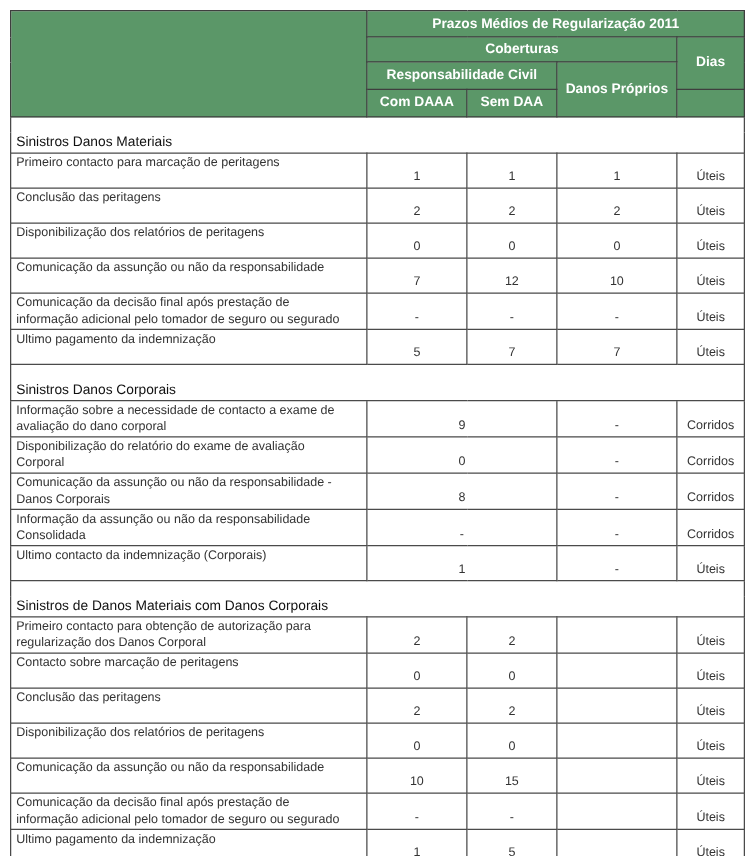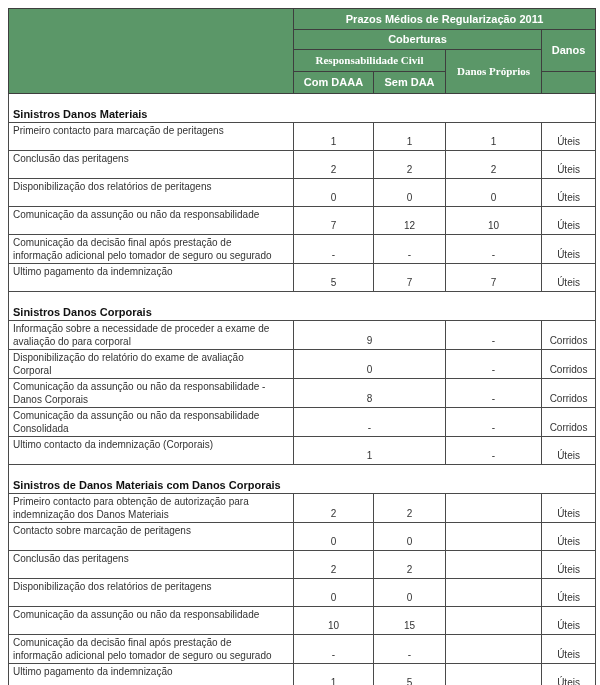--- a/index.html
+++ b/index.html
@@ -15,33 +15,33 @@
   }
 
   
   td.hd {
     background: #5b9768; color: #ffffff;
     font-weight: bold; font-size: 11px; text-align: center;
     border: 1px solid #3e3e3e; padding: 0; line-height: 1.1;
   }
   tr.hA { height: 21px; }
   tr.hB { height: 20px; }
-  tr.hC { height: 22px; font-family: Liberation Serif, serif; }
+  tr.hC { height: 22px; }
   tr.hD { height: 22px; }
 
   
   tr.gap td {
     height: 10px; background: #ffffff;
     border-left: 1px solid #4a4a4a; border-right: 1px solid #4a4a4a;
   }
   tr.sect td {
     height: 15px; vertical-align: bottom;
     border-left: 1px solid #4a4a4a; border-right: 1px solid #4a4a4a;
     border-bottom: 1px solid #4a4a4a;
-    font-weight: bold; font-size: 11px; color: #111111;
+    font-weight: normal; font-size: 11px; color: #111111;
     padding: 0 0 1px 4px; line-height: 1.15; margin-top: 31px;
   }
   td.desc {
     border: 1px solid #4a4a4a; font-size: 10px; color: #333333;
     vertical-align: top; padding: 2px 12px 1px 4px; line-height: 12.5px;
   }
   td.val {
     border: 1px solid #4a4a4a; font-size: 10px; color: #333333;
     vertical-align: bottom; text-align: center; padding: 0 0 3px 0;
   }
@@ -61,21 +61,21 @@
         <col style="width:54px">
     </colgroup>
 
     <tbody>
         <tr class="hA">
       <td class="hd" rowspan="4"></td>
       <td class="hd" colspan="4">Prazos Médios de Regularização 2011</td>
     </tr>
     <tr class="hB">
       <td class="hd" colspan="3">Coberturas</td>
-      <td class="hd" rowspan="2">Danos</td>
+      <td class="hd" rowspan="2">Dias</td>
     </tr>
     <tr class="hC">
       <td class="hd" colspan="2">Responsabilidade Civil</td>
       <td class="hd" rowspan="2">Danos Próprios</td>
     </tr>
     <tr class="hD">
       <td class="hd">Com DAAA</td>
       <td class="hd">Sem DAA</td>
       <td class="hd"></td>
     </tr>
@@ -129,58 +129,58 @@
       <td class="val">Úteis</td>
     </tr>
 
     <tr class="gap">
           <td colspan="5"></td>
         </tr>
     <tr class="sect">
       <td colspan="5">Sinistros Danos Corporais</td>
     </tr>
     <tr class="r2">
-      <td class="desc">Informação sobre a necessidade de proceder a exame de avaliação do para corporal</td>
+      <td class="desc">Informação sobre a necessidade de contacto a exame de avaliação do dano corporal</td>
       <td class="val" colspan="2">9</td>
       <td class="val">-</td>
       <td class="val">Corridos</td>
     </tr>
     <tr class="r1">
       <td class="desc">Disponibilização do relatório do exame de avaliação Corporal</td>
       <td class="val" colspan="2">0</td>
       <td class="val">-</td>
       <td class="val">Corridos</td>
     </tr>
     <tr class="r2">
       <td class="desc">Comunicação da assunção ou não da responsabilidade - Danos Corporais</td>
       <td class="val" colspan="2">8</td>
       <td class="val">-</td>
       <td class="val">Corridos</td>
     </tr>
     <tr class="r2">
-      <td class="desc">Comunicação da assunção ou não da responsabilidade Consolidada</td>
+      <td class="desc">Informação da assunção ou não da responsabilidade Consolidada</td>
       <td class="val" colspan="2">-</td>
       <td class="val">-</td>
       <td class="val">Corridos</td>
     </tr>
     <tr class="r1">
       <td class="desc">Ultimo contacto da indemnização (Corporais)</td>
       <td class="val" colspan="2">1</td>
       <td class="val">-</td>
       <td class="val">Úteis</td>
     </tr>
 
     <tr class="gap">
           <td colspan="5"></td>
         </tr>
     <tr class="sect">
       <td colspan="5">Sinistros de Danos Materiais com Danos Corporais</td>
     </tr>
     <tr class="r2">
-      <td class="desc">Primeiro contacto para obtenção de autorização para indemnização dos Danos Materiais</td>
+      <td class="desc">Primeiro contacto para obtenção de autorização para regularização dos Danos Corporal</td>
       <td class="val">2</td>
       <td class="val">2</td>
       <td class="val"></td>
       <td class="val">Úteis</td>
     </tr>
     <tr class="r1">
       <td class="desc">Contacto sobre marcação de peritagens</td>
       <td class="val">0</td>
       <td class="val">0</td>
       <td class="val"></td>

